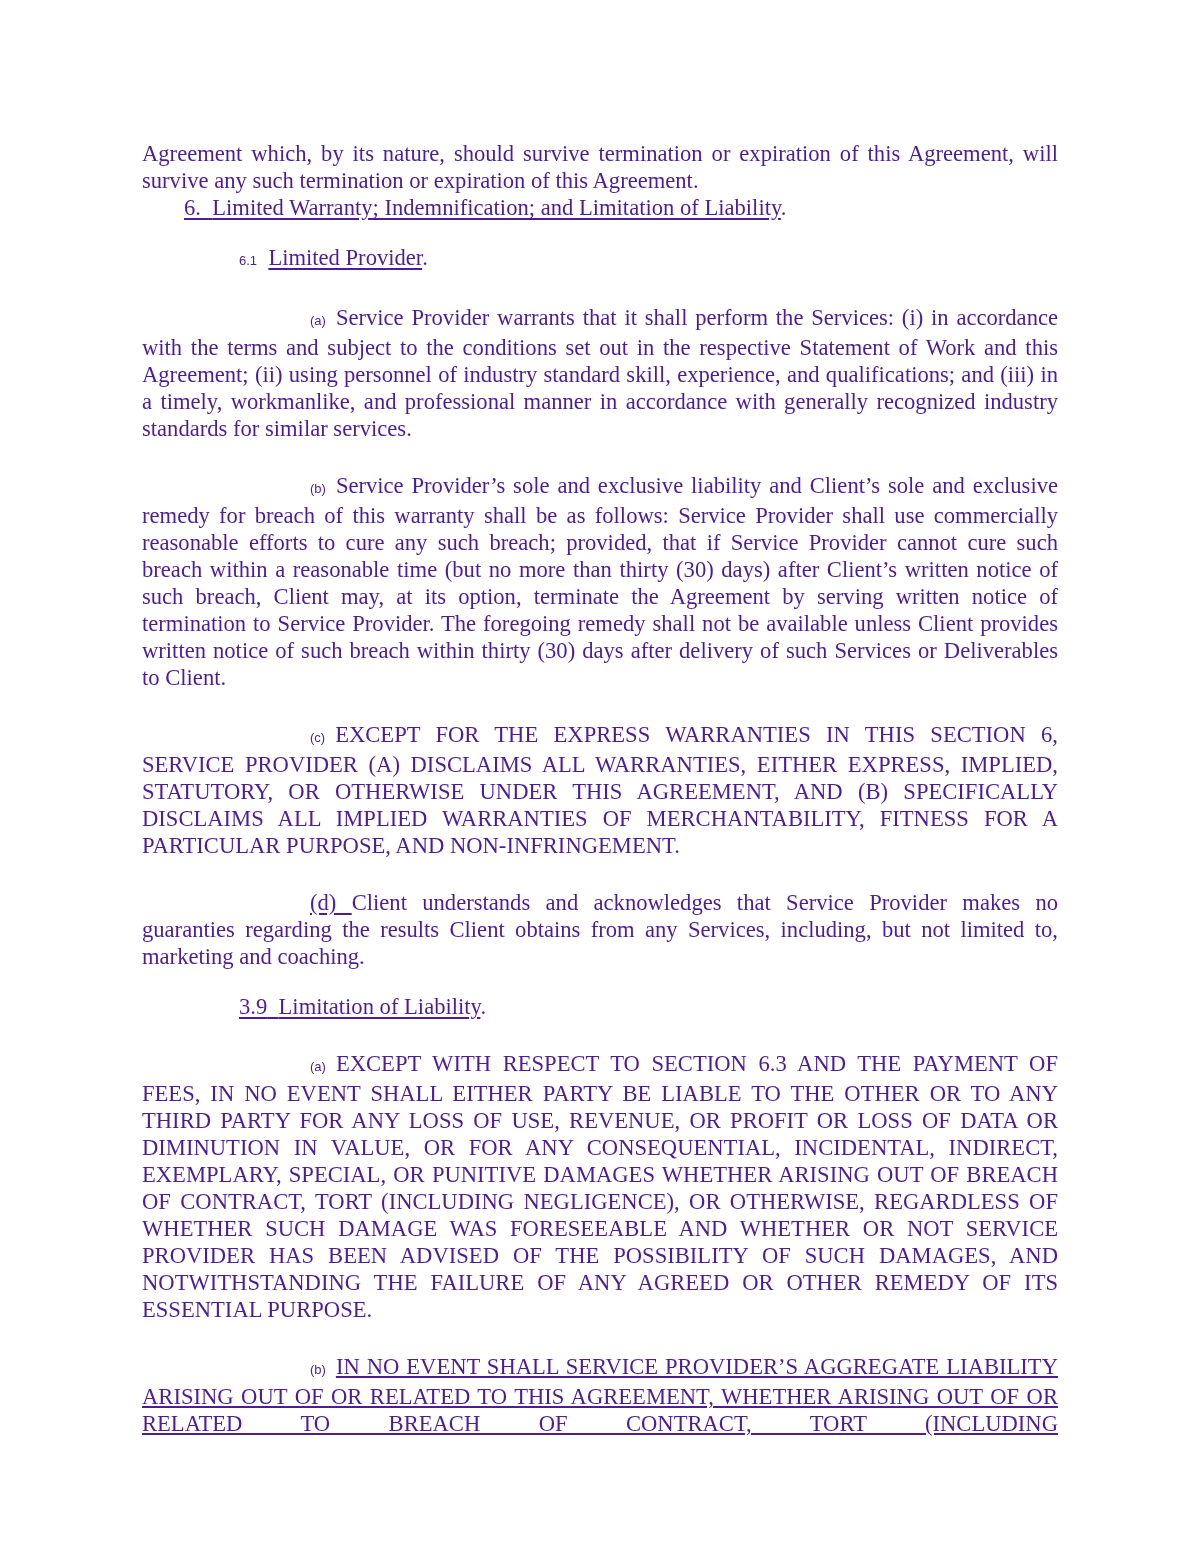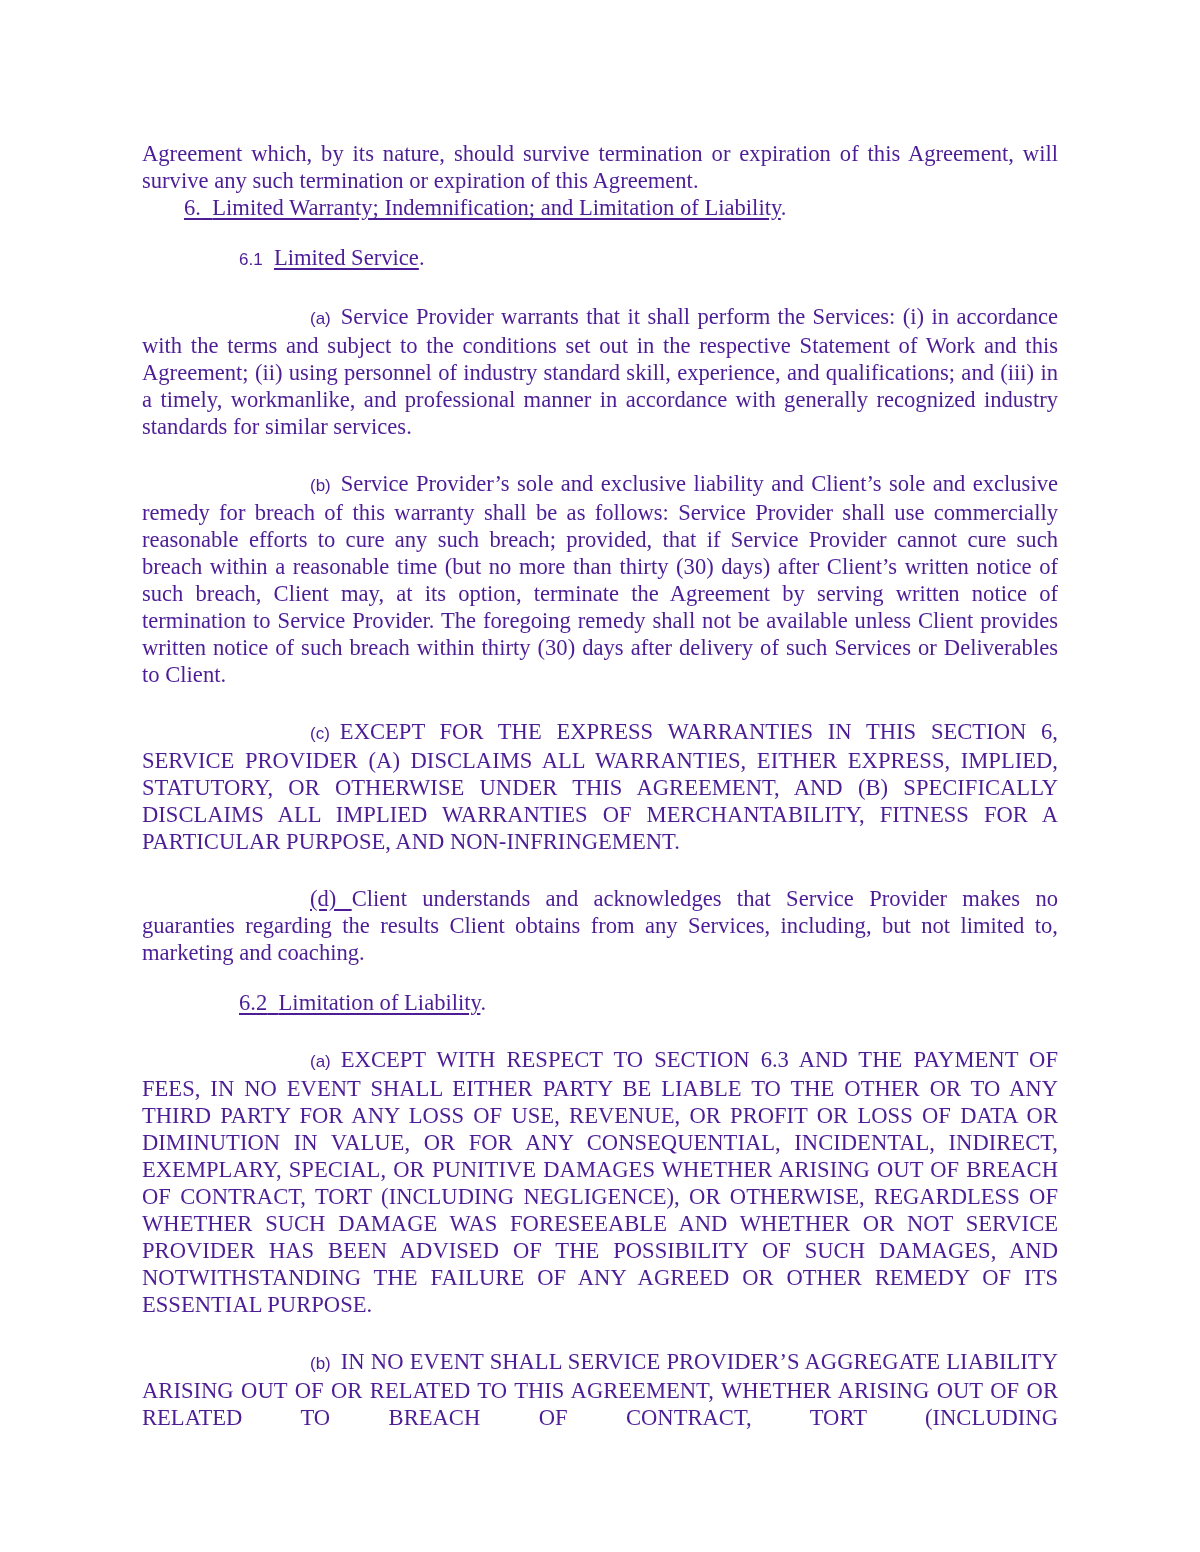--- a/index.html
+++ b/index.html
@@ -3,46 +3,46 @@
   <meta charset="utf-8">
   <style>
     html, body { margin: 0; padding: 0; background: #ffffff; }
     body { width: 1200px; height: 1552px; position: relative; overflow: hidden; }
     .page {
       position: absolute; left: 142px; top: 140px; width: 916px;
       font-family: "Liberation Serif", serif;
       font-size: 22.6px; line-height: 27px; color: #4c1d95;
     }
     .p { margin: 0; text-align: justify; text-align-last: left; }
-    .sans { font-family: "Liberation Sans", sans-serif; font-size: 17px; }
+    .sans { font-family: "Liberation Sans", sans-serif; font-size: 13px; }
     .u { text-decoration: underline; text-underline-offset: 3px; }
     .heading6 { padding-left: 42px; }
     .heading61 { margin-top: 23px; padding-left: 97px; }
     .clause { margin-top: 30px; text-indent: 168px; }
     .marker { display: inline-block; text-indent: 0; margin-right: 10px; }
     .marker-d { text-indent: 0; }
   </style>
 </head>
 <body>
 
 <div class="page">
 
   <p class="p">Agreement which, by its nature, should survive termination or expiration of this Agreement, will survive any such termination or expiration of this Agreement.</p>
 
   <p class="p heading6"><span class="u"><span>6.</span>&nbsp; <span>Limited Warranty; Indemnification; and Limitation of Liability</span></span><span>.</span></p>
 
-  <p class="p heading61"><span class="sans">6.1</span>&nbsp; <span class="u">Limited Service</span><span>.</span></p>
+  <p class="p heading61"><span class="sans">6.1</span>&nbsp; <span class="u">Limited Provider</span><span>.</span></p>
 
   <p class="p clause"><span class="sans marker">(a)</span><span>Service Provider warrants that it shall perform the Services: (i) in accordance with the terms and subject to the conditions set out in the respective Statement of Work and this Agreement; (ii) using personnel of industry standard skill, experience, and qualifications; and (iii) in a timely, workmanlike, and professional manner in accordance with generally recognized industry standards for similar services.</span></p>
 
   <p class="p clause"><span class="sans marker">(b)</span><span>Service Provider’s sole and exclusive liability and Client’s sole and exclusive remedy for breach of this warranty shall be as follows: Service Provider shall use commercially reasonable efforts to cure any such breach; provided, that if Service Provider cannot cure such breach within a reasonable time (but no more than thirty (30) days) after Client’s written notice of such breach, Client may, at its option, terminate the Agreement by serving written notice of termination to Service Provider. The foregoing remedy shall not be available unless Client provides written notice of such breach within thirty (30) days after delivery of such Services or Deliverables to Client.</span></p>
 
   <p class="p clause"><span class="sans marker">(c)</span><span>EXCEPT FOR THE EXPRESS WARRANTIES IN THIS SECTION 6, SERVICE PROVIDER (A) DISCLAIMS ALL WARRANTIES, EITHER EXPRESS, IMPLIED, STATUTORY, OR OTHERWISE UNDER THIS AGREEMENT, AND (B) SPECIFICALLY DISCLAIMS ALL IMPLIED WARRANTIES OF MERCHANTABILITY, FITNESS FOR A PARTICULAR PURPOSE, AND NON-INFRINGEMENT.</span></p>
 
   <p class="p clause"><span class="u marker-d" style="white-space:pre;">(d) </span><span>Client understands and acknowledges that Service Provider makes no guaranties regarding the results Client obtains from any Services, including, but not limited to, marketing and coaching.</span></p>
 
-  <p class="p heading61"><span class="u"><span>6.2</span>&nbsp; <span>Limitation of Liability</span></span><span>.</span></p>
+  <p class="p heading61"><span class="u"><span>3.9</span>&nbsp; <span>Limitation of Liability</span></span><span>.</span></p>
 
   <p class="p clause"><span class="sans marker">(a)</span><span>EXCEPT WITH RESPECT TO SECTION 6.3 AND THE PAYMENT OF FEES, IN NO EVENT SHALL EITHER PARTY BE LIABLE TO THE OTHER OR TO ANY THIRD PARTY FOR ANY LOSS OF USE, REVENUE, OR PROFIT OR LOSS OF DATA OR DIMINUTION IN VALUE, OR FOR ANY CONSEQUENTIAL, INCIDENTAL, INDIRECT, EXEMPLARY, SPECIAL, OR PUNITIVE DAMAGES WHETHER ARISING OUT OF BREACH OF CONTRACT, TORT (INCLUDING NEGLIGENCE), OR OTHERWISE, REGARDLESS OF WHETHER SUCH DAMAGE WAS FORESEEABLE AND WHETHER OR NOT SERVICE PROVIDER HAS BEEN ADVISED OF THE POSSIBILITY OF SUCH DAMAGES, AND NOTWITHSTANDING THE FAILURE OF ANY AGREED OR OTHER REMEDY OF ITS ESSENTIAL PURPOSE.</span></p>
 
-  <p class="p clause" style="text-align-last: justify;"><span class="sans marker">(b)</span><span>IN NO EVENT SHALL SERVICE PROVIDER’S AGGREGATE LIABILITY ARISING OUT OF OR RELATED TO THIS AGREEMENT, WHETHER ARISING OUT OF OR RELATED TO BREACH OF CONTRACT, TORT (INCLUDING</span></p>
+  <p class="p clause" style="text-align-last: justify; text-decoration: underline;"><span class="sans marker">(b)</span><span>IN NO EVENT SHALL SERVICE PROVIDER’S AGGREGATE LIABILITY ARISING OUT OF OR RELATED TO THIS AGREEMENT, WHETHER ARISING OUT OF OR RELATED TO BREACH OF CONTRACT, TORT (INCLUDING</span></p>
 
 </div>
 
 </body></html>

